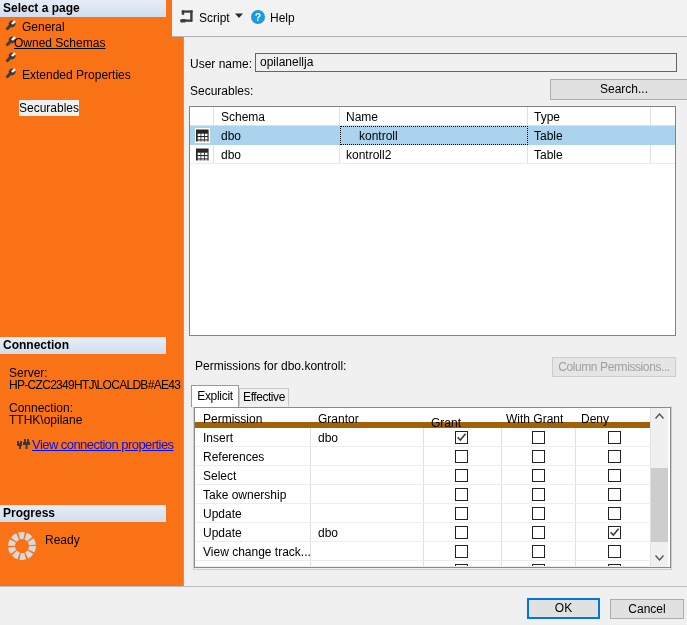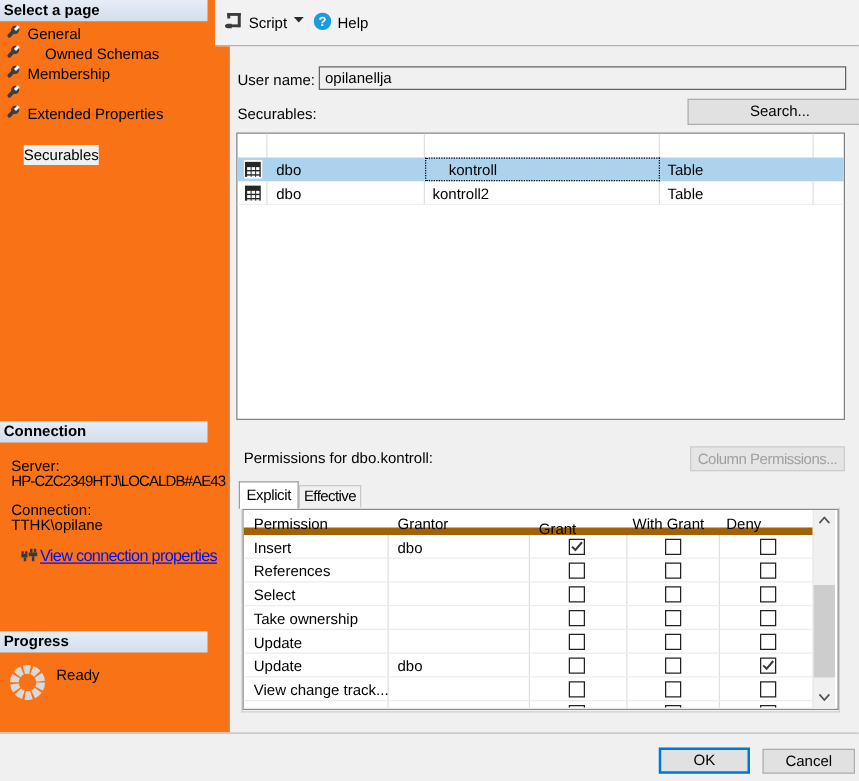--- a/index.html
+++ b/index.html
@@ -26,31 +26,21 @@
         <span style="position:absolute;left:22px;top:2px;">General</span>
       </div>
     <div style="height:16px;position:relative;">
         <svg class="wr" width="14" height="14" viewBox="0 0 14 14">
           <g transform="rotate(45 7 7)">
             <circle cx="7" cy="4" r="3.3" fill="#3d3d3d"></circle>
             <rect x="5.5" y="4.5" width="3" height="7.6" rx="1.3" fill="#3d3d3d"></rect>
             <rect x="5.8" y="0" width="2.4" height="4.2" fill="#fff"></rect>
           </g>
         </svg>
-        <span style="position:absolute;left:36px;top:2px;">Owned Schemas</span>
-      </div>
-    <div style="height:16px;position:relative;">
-        <svg class="wr" width="14" height="14" viewBox="0 0 14 14">
-          <g transform="rotate(45 7 7)">
-            <circle cx="7" cy="4" r="3.3" fill="#3d3d3d"></circle>
-            <rect x="5.5" y="4.5" width="3" height="7.6" rx="1.3" fill="#3d3d3d"></rect>
-            <rect x="5.8" y="0" width="2.4" height="4.2" fill="#fff"></rect>
-          </g>
-        </svg>
-        <span style="position:absolute;left:22px;top:2px;">Membership</span>
+        <span style="position:absolute;left:14px;top:2px;text-decoration:underline;">Owned Schemas</span>
       </div>
     <div style="height:16px;position:relative;">
         <svg class="wr" width="14" height="14" viewBox="0 0 14 14">
           <g transform="rotate(45 7 7)">
             <circle cx="7" cy="4" r="3.3" fill="#3d3d3d"></circle>
             <rect x="5.5" y="4.5" width="3" height="7.6" rx="1.3" fill="#3d3d3d"></rect>
             <rect x="5.8" y="0" width="2.4" height="4.2" fill="#fff"></rect>
           </g>
         </svg>
         <span style="position:absolute;left:19px;top:14px;background:#f0f0f0;padding:1px 0;margin-top:36px;">Securables</span>
@@ -124,20 +114,25 @@
 <div class="abs" style="left:190px;top:84px;">Securables:</div>
 <div class="abs" style="left:550px;top:79px;width:148px;height:21px;background:#e1e1e1;border:1px solid #adadad;text-align:center;line-height:19px;">Search...</div>
 
 <div class="abs" style="left:189px;top:106px;width:487px;height:230px;background:#fff;border:1px solid #828282;">
 
   <div class="abs" style="left:23px;top:0;width:1px;height:57px;background:#e0e0e0;"></div>
   <div class="abs" style="left:149px;top:0;width:1px;height:57px;background:#e0e0e0;"></div>
   <div class="abs" style="left:337px;top:0;width:1px;height:57px;background:#e0e0e0;"></div>
   <div class="abs" style="left:460px;top:0;width:1px;height:57px;background:#e0e0e0;"></div>
 
+  <div class="abs" style="left:0;top:0;width:485px;height:19px;border-bottom:1px solid #e0e0e0;">
+    <span class="abs" style="left:31px;top:3px;">Schema</span>
+    <span class="abs" style="left:156px;top:3px;">Name</span>
+    <span class="abs" style="left:344px;top:3px;">Type</span>
+  </div>
 
   <div class="abs" style="left:0;top:19px;width:485px;height:19px;background:#abd3ee;">
     <svg class="tbli" width="15" height="15" viewBox="0 0 15 15">
         <rect width="15" height="15" fill="#fff"></rect>
         <rect x="1" y="1.5" width="12.6" height="12" fill="#262626"></rect>
         <g fill="#fff">
           <rect x="2.7" y="5.7" width="2.8" height="2.3"></rect>
           <rect x="6.3" y="5.7" width="2.8" height="2.3"></rect>
           <rect x="9.9" y="5.7" width="2.6" height="2.3"></rect>
           <rect x="2.7" y="9.1" width="2.8" height="2.3"></rect>

